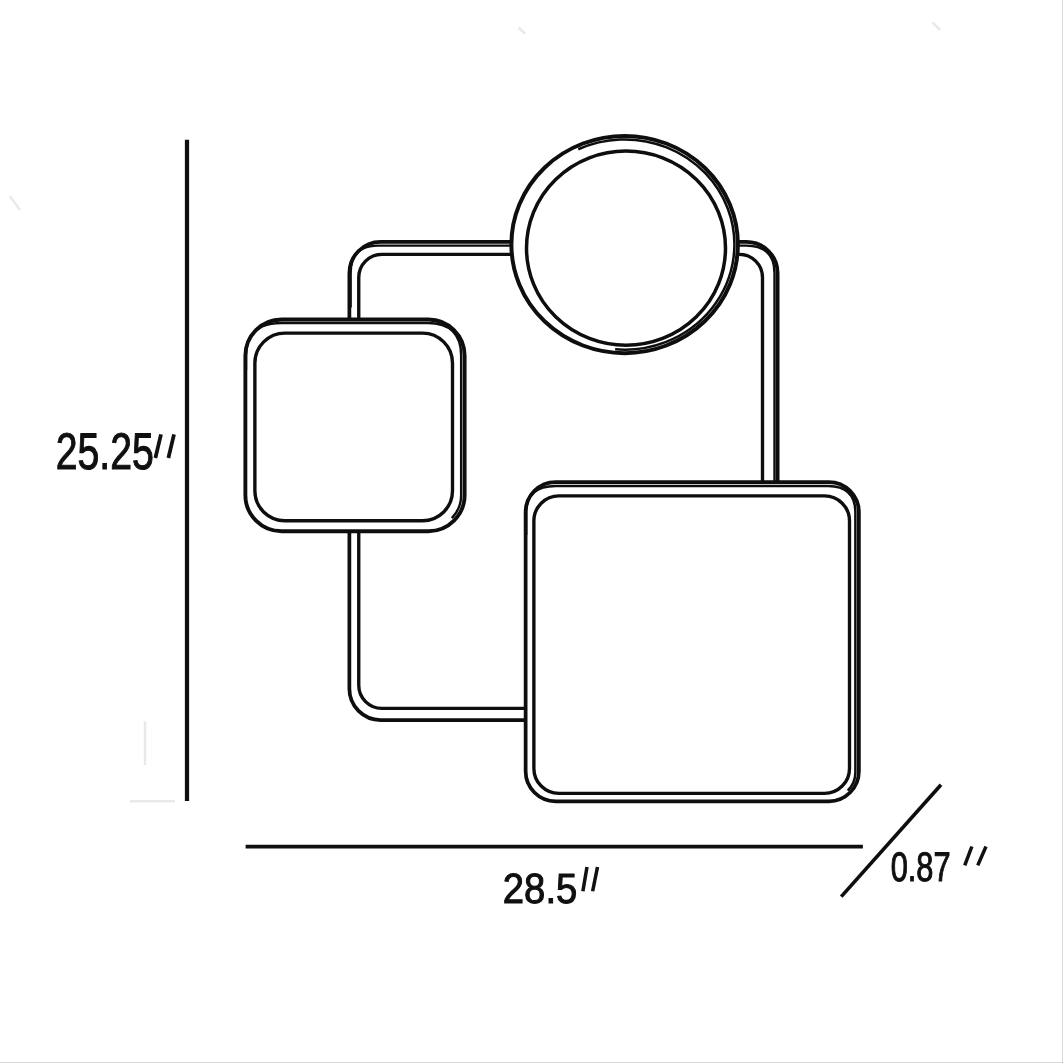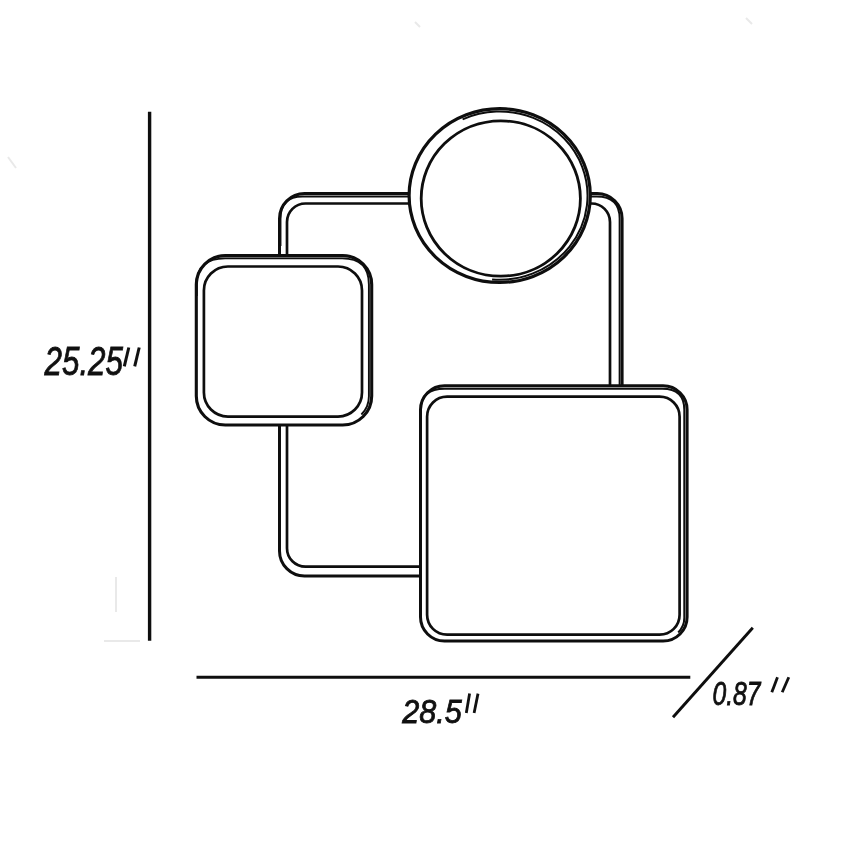--- a/index.html
+++ b/index.html
@@ -1,16 +1,16 @@
 <!DOCTYPE html>
 <html><head>
 <meta charset="utf-8">
 <style>
   html,body{margin:0;padding:0;background:#ffffff;}
-  .page{width:850px;height:850px;position:relative;background:#a3a3a3;overflow:hidden;font-style:italic;}
+  .page{width:850px;height:850px;position:relative;background:#a3a3a3;overflow:hidden;}
   text{font-family:"Liberation Sans", sans-serif;fill:#101010;stroke:#101010;stroke-width:0.85px;}
 </style>
 </head>
 <body>
 <div class="page">
 <svg style="filter:blur(0.45px)" width="850" height="850" viewBox="0 0 850 850">
 
   <rect x="0" y="0" width="850" height="850" fill="#ffffff"></rect>
 
   <g stroke="#e9e9e9" fill="none" stroke-width="2">

